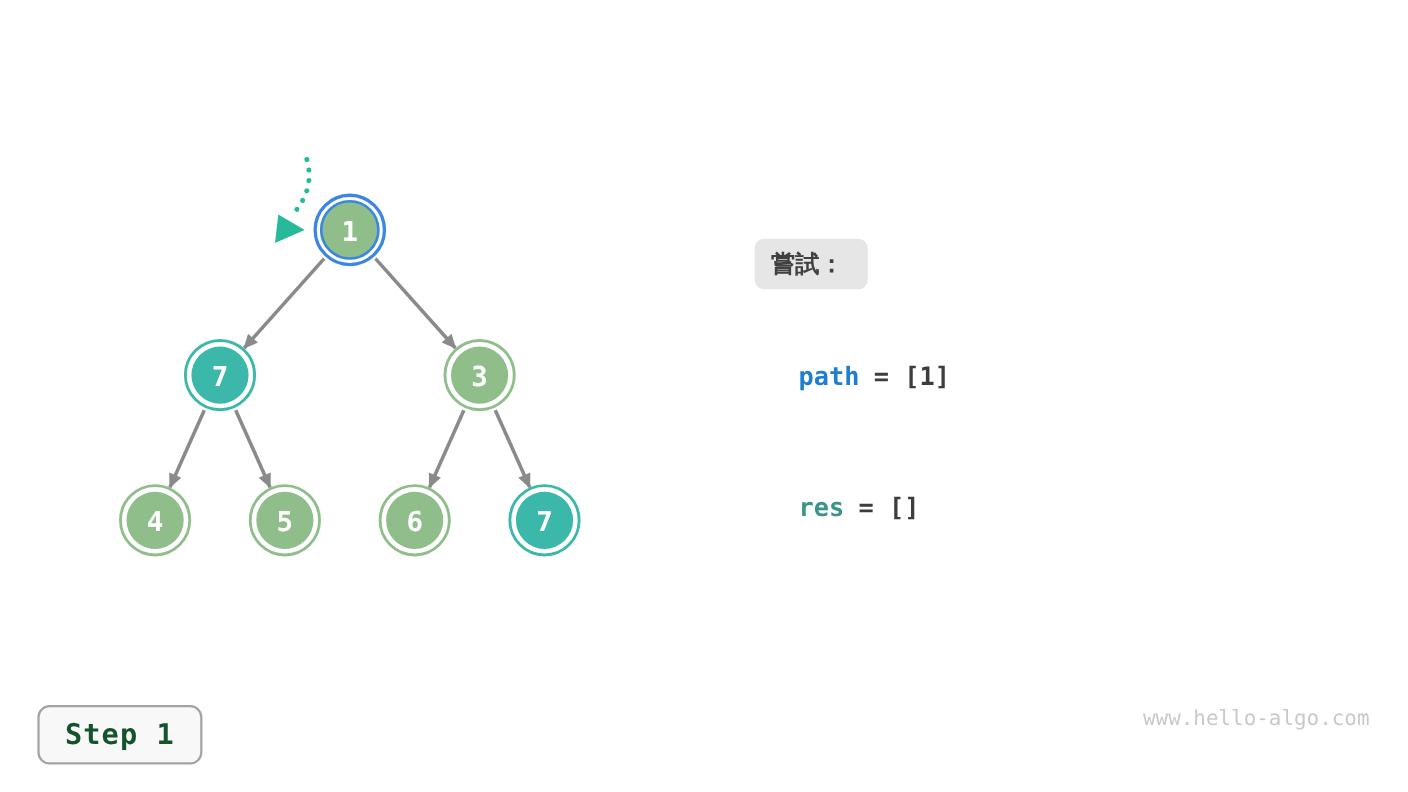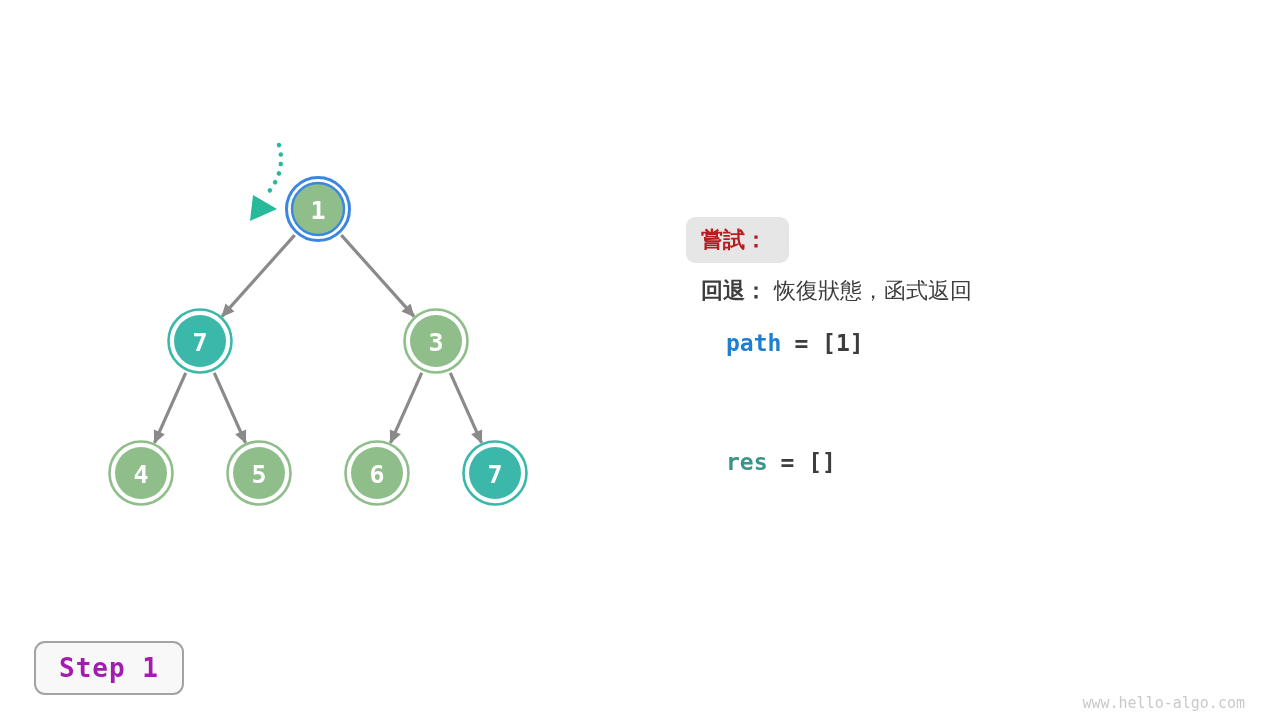--- a/index.html
+++ b/index.html
@@ -1,40 +1,40 @@
 <!DOCTYPE html>
 <html><head>
 <meta charset="utf-8">
 <style>
   html,body{margin:0;padding:0;background:#fff;}
   .stage{position:relative;width:1280px;height:720px;background:#fff;overflow:hidden;
          font-family:"Liberation Sans",sans-serif;}
   .stage svg{position:absolute;left:0;top:0;}
 
   .legend-try{position:absolute;left:686px;top:217px;height:46px;display:flex;align-items:center;
-              background:#E6E6E6;border-radius:9px;padding:0 15px;font-size:22px;color:#b91c1c;white-space:nowrap;}
+              background:#E6E6E6;border-radius:9px;padding:0 15px;font-size:22px;color:#404040;white-space:nowrap;}
   .legend-back{position:absolute;left:701px;top:277px;height:28px;display:flex;align-items:center;
                font-size:22px;color:#3D3D3D;white-space:nowrap;}
   .lbl{font-weight:bold;margin-right:7px;}
 
   .var-line{position:absolute;left:702px;display:flex;align-items:baseline;
             font-family:"DejaVu Sans Mono","Liberation Mono",monospace;font-size:23px;font-weight:bold;white-space:nowrap;margin-left:24px;}
   .var-line.path{top:330px;}
   .var-line.res{top:449px;align-items:center;}
   .var-value{color:#3D3D3D;margin-left:13px;}
 
   .step-badge{position:absolute;left:34px;top:641px;width:146px;height:50px;
               border:2px solid #A3A3A3;border-radius:11px;background:#F8F8F8;
               display:flex;align-items:center;justify-content:center;
               font-family:"DejaVu Sans Mono","Liberation Mono",monospace;
-              font-size:26px;font-weight:bold;color:#a21caf;letter-spacing:1px;}
+              font-size:26px;font-weight:bold;color:#14532d;letter-spacing:1px;}
 
-  .watermark{position:absolute;right:35px;top:694px;
+  .watermark{position:absolute;right:35px;top:642px;
              font-family:"DejaVu Sans Mono","Liberation Mono",monospace;
-             font-size:15px;color:#C9C9C9;}
+             font-size:19px;color:#C9C9C9;}
 </style>
 </head>
 <body>
 
 <div class="stage">
 
   <svg width="1280" height="720" viewBox="0 0 1280 720">
     <defs>
       <marker id="arrow" markerUnits="userSpaceOnUse" markerWidth="16" markerHeight="14" refX="13" refY="7" orient="auto">
         <path d="M1,1 L14,7 L1,13 Z" fill="#8A8A8A"></path>
@@ -82,24 +82,20 @@
         <circle cx="495" cy="473" r="31.5" fill="none" stroke="#3CB8AA" stroke-width="2.6"></circle>
         <circle cx="495" cy="473" r="26" fill="#3CB8AA" stroke="none" stroke-width="2.4"></circle>
         <text x="495" y="473" dy="1.5" text-anchor="middle" dominant-baseline="central" fill="#FFFFFF" font-size="25" font-weight="bold" font-family="&quot;DejaVu Sans Mono&quot;,&quot;Liberation Mono&quot;,monospace">7</text>
       </g>
     </svg>
 
   <div class="legend-try">
     <span class="lbl">嘗試：</span>
   </div>
 
-  <div class="legend-back">
-    <span class="lbl">回退：</span>
-    <span>恢復狀態，函式返回</span>
-  </div>
 
   <div class="var-line path">
     <span class="var-name" style="color: rgb(30, 127, 209);">path</span>
     <span class="var-value">= [1]</span>
   </div>
 
   <div class="var-line res">
     <span class="var-name" style="color: rgb(59, 148, 136);">res</span>
     <span class="var-value">= []</span>
   </div>

